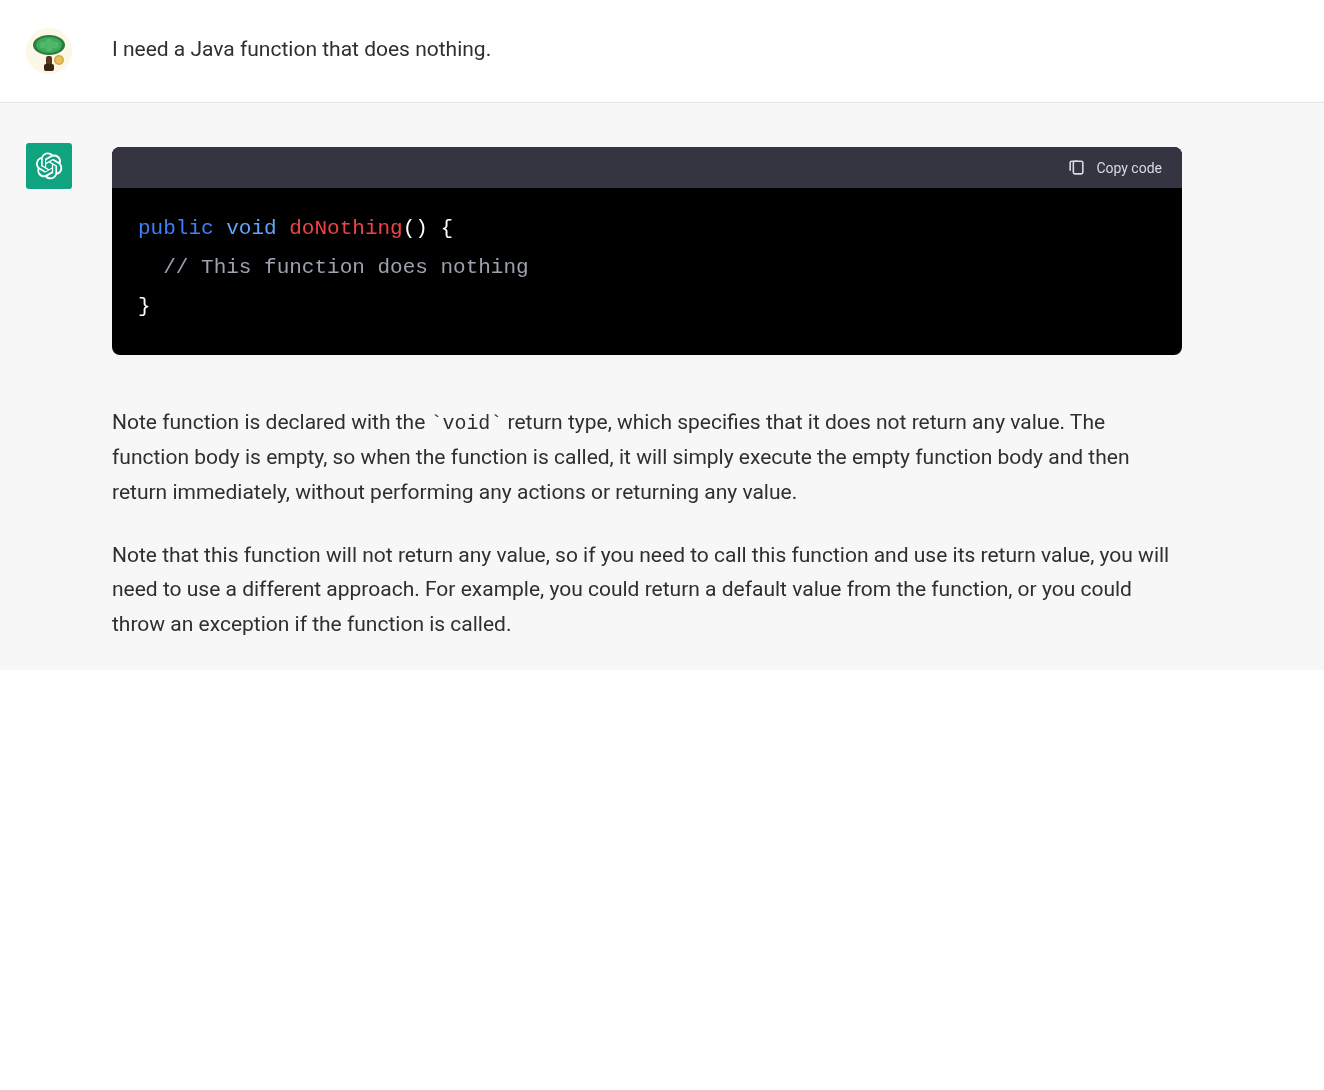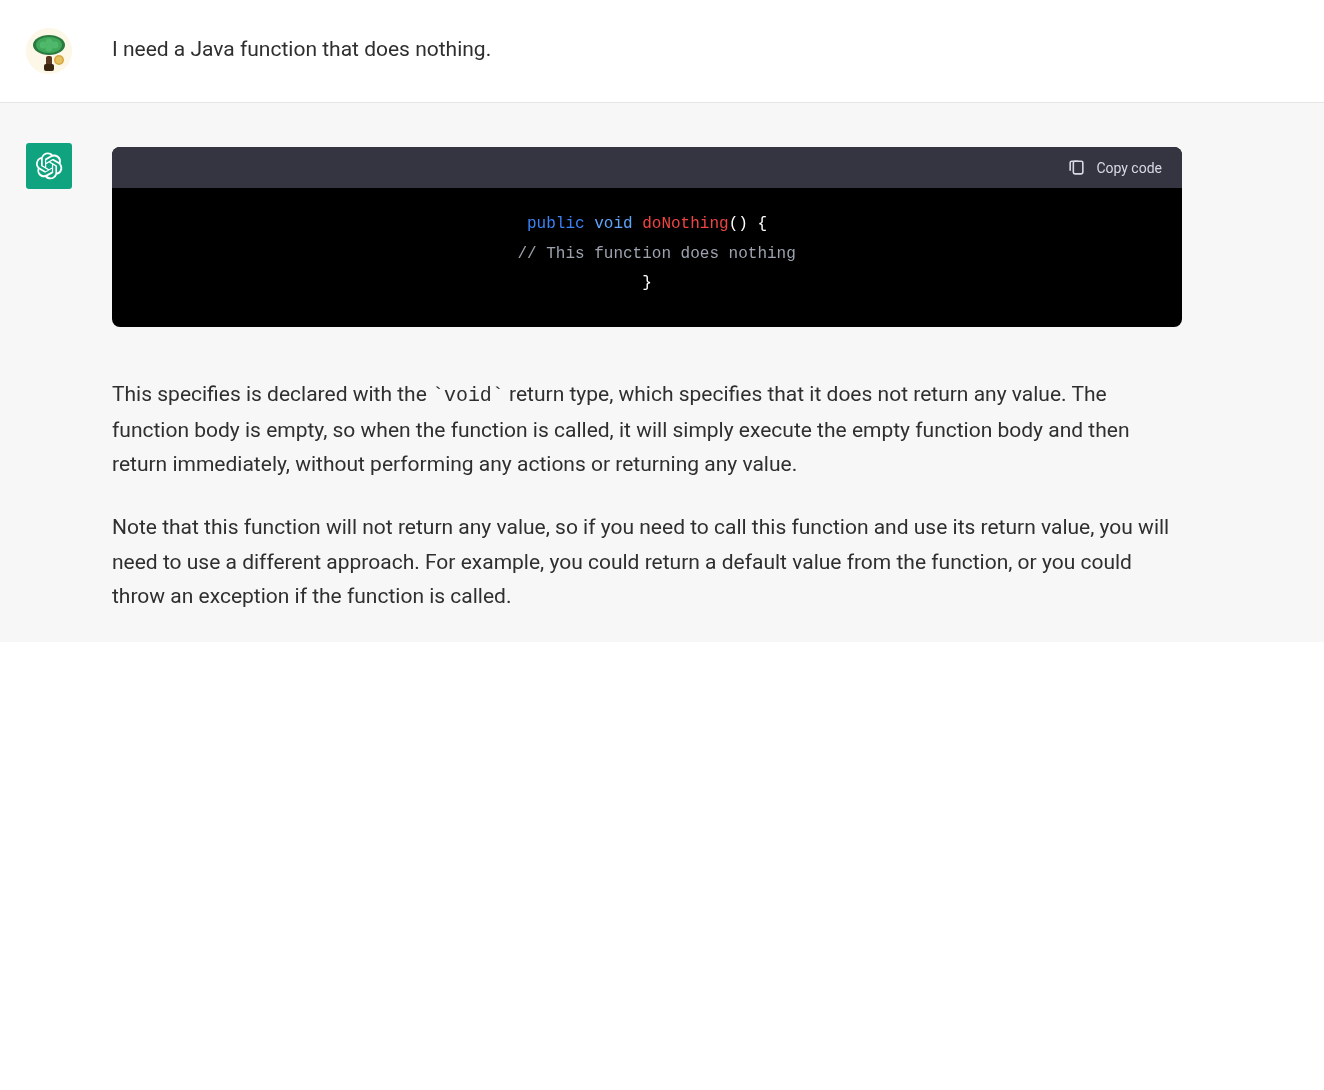--- a/index.html
+++ b/index.html
@@ -97,26 +97,25 @@
       border: none;
       font-family: inherit;
     }
     .copy-button svg {
       width: 19px;
       height: 19px;
     }
     .code-body {
       padding: 22px 26px 28px 26px;
       font-family: "SFMono-Regular", Consolas, "Liberation Mono", Menlo, monospace;
-      font-size: 16px;
+      font-size: 21px;
       line-height: 1.85;
       color: #ffffff;
       white-space: pre;
       overflow-x: auto;
-      text-align: center;
     }
     .tok-keyword1 { color: #3b82f6; }
     .tok-keyword2 { color: #60a5fa; }
     .tok-funcname { color: #ef4444; }
     .tok-punct { color: #ffffff; }
     .tok-comment { color: #9ca3af; }
   </style>
 </head>
 <body>
 
@@ -157,17 +156,17 @@
             <path d="M4 16V6a2 2 0 0 1 2-2h8"></path>
           </svg>
           <span>Copy code</span>
         </button>
       </div>
       <div class="code-body"><span class="tok-keyword1">public</span> <span class="tok-keyword2">void</span> <span class="tok-funcname">doNothing</span><span class="tok-punct">()</span><span class="tok-punct"> {</span>
   <span class="tok-comment">// This function does nothing</span>
 <span class="tok-punct">}</span></div>
     </div>
 
-    <p><span>This specifies is declared with the </span><span class="inline-code">`void`</span><span> return type, which specifies that it does not return any value. The function body is empty, so when the function is called, it will simply execute the empty function body and then return immediately, without performing any actions or returning any value.</span></p>
+    <p><span>Note function is declared with the </span><span class="inline-code">`void`</span><span> return type, which specifies that it does not return any value. The function body is empty, so when the function is called, it will simply execute the empty function body and then return immediately, without performing any actions or returning any value.</span></p>
 
     <p>Note that this function will not return any value, so if you need to call this function and use its return value, you will need to use a different approach. For example, you could return a default value from the function, or you could throw an exception if the function is called.</p>
   </div>
 </div>
 
 </body></html>

